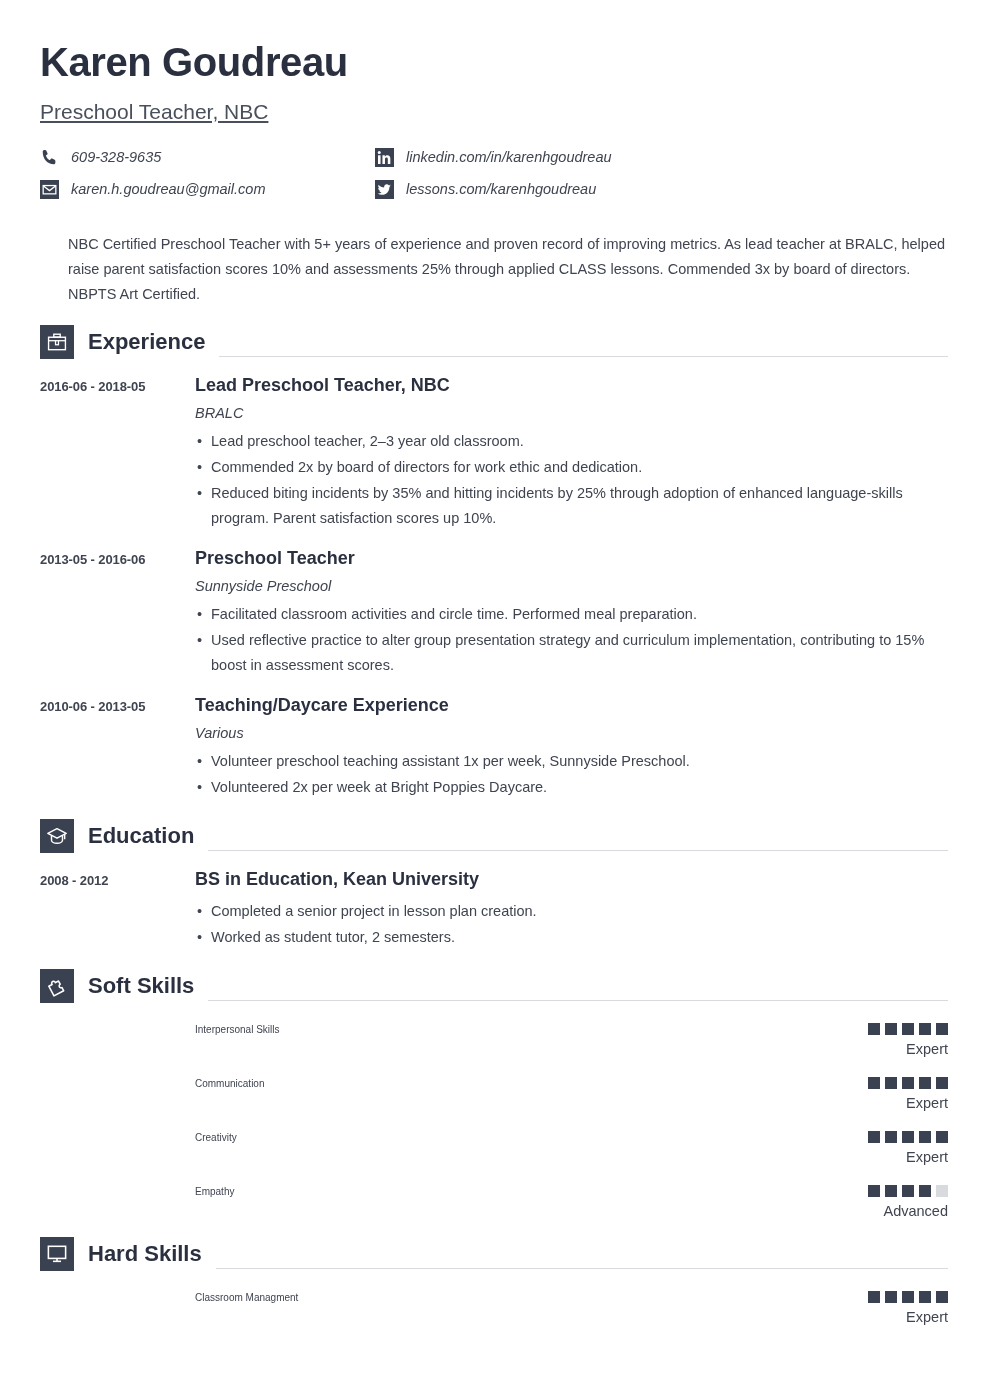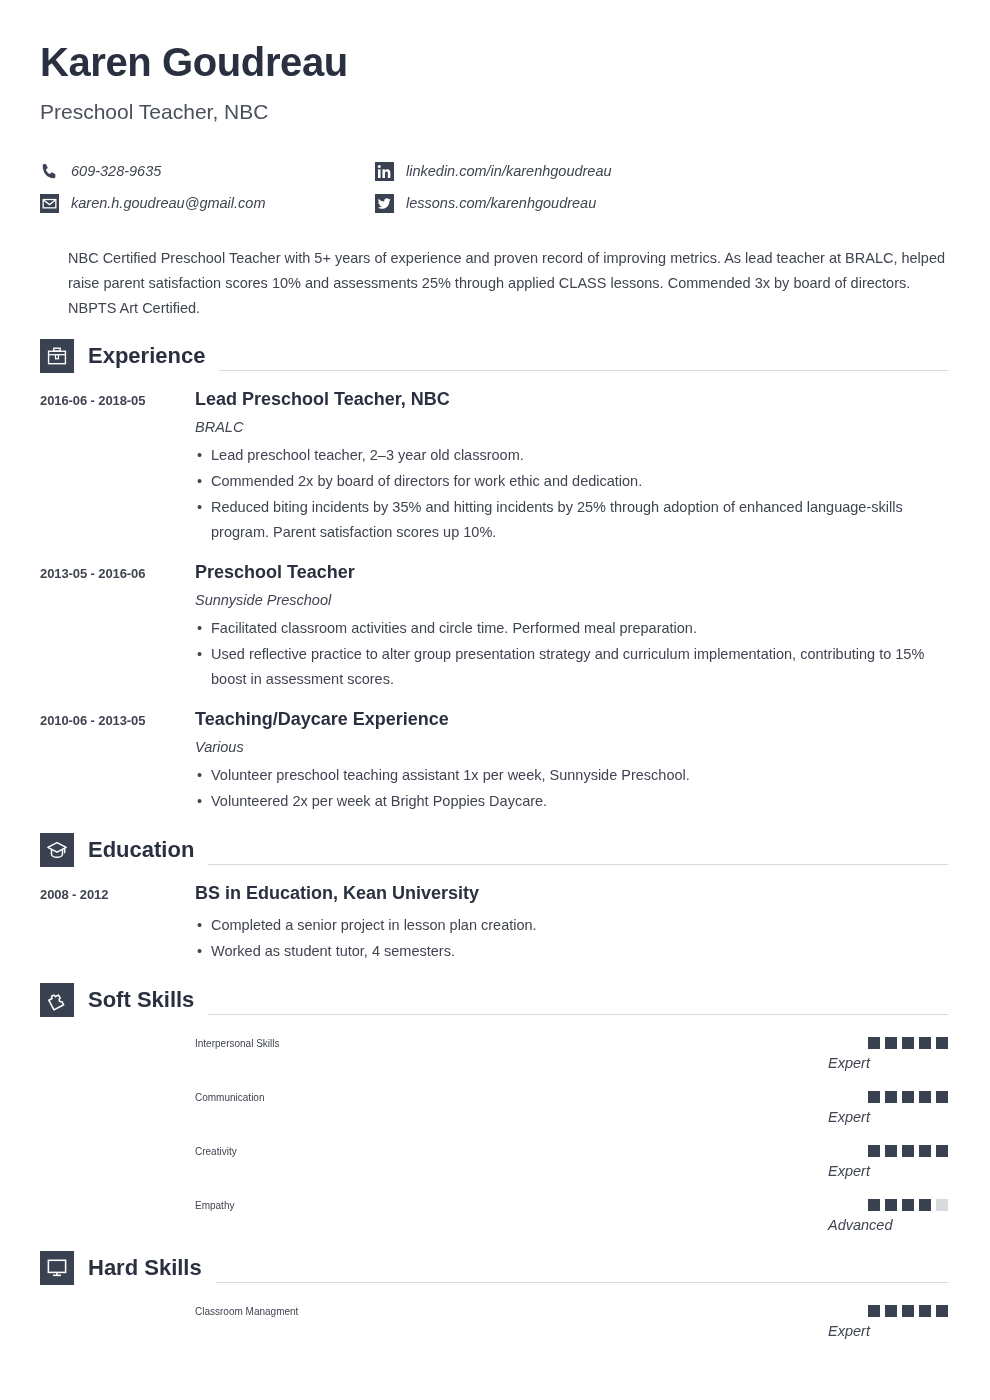--- a/index.html
+++ b/index.html
@@ -24,21 +24,22 @@
     font-weight: bold;
     color: #2b3040;
     letter-spacing: -0.4px;
     line-height: 1.1;
     margin-bottom: 16px;
   }
   .job-title {
     font-size: 21px;
     color: #4a4f5c;
     font-weight: normal;
-    margin-bottom: 36px;
+    margin-bottom: 22px;
+    text-decoration: underline;
   }
 
   .contact-grid {
     display: flex;
     flex-wrap: wrap;
     width: 100%;
   }
   .contact-item {
     width: 50%;
     display: flex;
@@ -161,23 +162,22 @@
     padding-left: 155px;
   }
   .skill-name {
     flex: 1 1 auto;
     font-size: 10px;
     color: #3f4450;
     padding-top: 1px;
   }
   .skill-right {
     flex: 0 0 auto;
-    text-align: left;
+    text-align: right;
     min-width: 120px;
-    font-style: italic;
   }
   .squares { display: flex; justify-content: flex-end; gap: 5px; }
   .sq { width: 12px; height: 12px; background: #3a4150; }
   .sq.off { background: #d9dade; }
   .skill-level {
     font-size: 14.5px;
     color: #3f4450;
     margin-top: 6px;
     display: block;
   }
@@ -297,21 +297,21 @@
       <div class="section-title">Education</div>
       <div class="section-rule"></div>
     </div>
 
     <div class="entry">
       <div class="entry-date">2008 - 2012</div>
       <div class="entry-body">
         <div class="entry-title">BS in Education, Kean University</div>
         <ul class="bullets">
           <li>Completed a senior project in lesson plan creation.</li>
-          <li>Worked as student tutor, 4 semesters.</li>
+          <li>Worked as student tutor, 2 semesters.</li>
         </ul>
       </div>
     </div>
   </div>
 
   <div class="section">
     <div class="section-head">
       <div class="sec-icon-box">
         <svg width="22" height="22" viewBox="0 0 24 24">
           <g transform="rotate(-28 12 12)">

